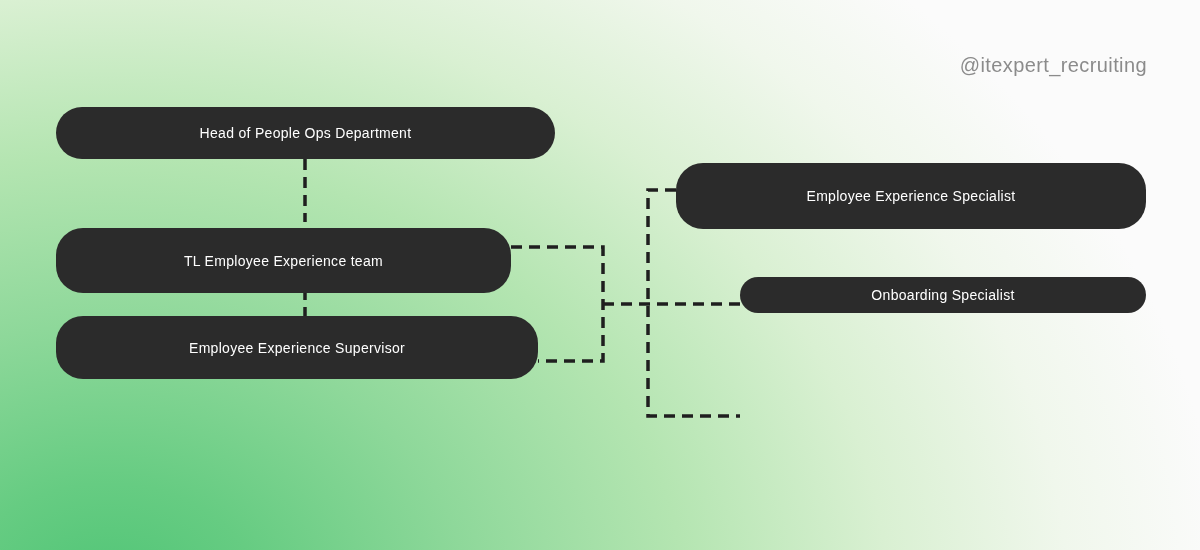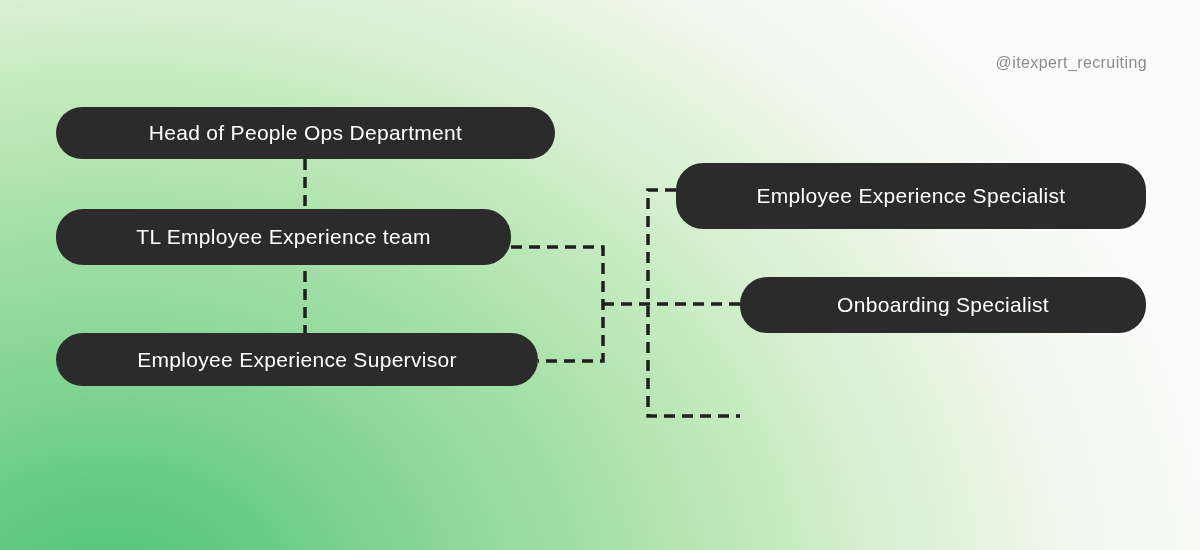--- a/index.html
+++ b/index.html
@@ -40,53 +40,53 @@
   }
   .node {
     position: absolute;
     box-sizing: border-box;
     background: var(--node-bg, #2b2b2b);
     color: var(--node-text, #ffffff);
     border-radius: 27px;
     display: flex;
     align-items: center;
     justify-content: center;
-    font-size: 21px;
+    font-size: 14px;
     letter-spacing: 0.3px;
     white-space: nowrap;
     text-align: center;
   }
   .watermark {
     position: absolute;
     top: 54px;
     right: 53px;
-    font-size: 16px;
+    font-size: 20px;
     letter-spacing: 0.4px;
     color: var(--watermark, #8b8b8b);
   }
 </style>
 </head>
 <body>
 
 <div class="canvas">
 
   <svg class="connectors" viewBox="0 0 1200 550" aria-hidden="true">
     <path d="M305 159 L305 222"></path>
     <path d="M305 271 L305 334"></path>
     <path d="M511 247 L603 247 L603 361 L538 361"></path>
     <path d="M603 304 L740 304"></path>
     <path d="M676 190 L648 190 L648 416 L740 416"></path>
   </svg>
 
   <div class="node" style="left:56px; top:107px; width:499px; height:52px;">Head of People Ops Department</div>
 
-  <div class="node" style="left:56px; top:209px; width:455px; height:56px;">TL Employee Experience team</div>
+  <div class="node" style="left:56px; top:228px; width:455px; height:65px;">TL Employee Experience team</div>
 
-  <div class="node" style="left:56px; top:333px; width:482px; height:53px;">Employee Experience Supervisor</div>
+  <div class="node" style="left:56px; top:316px; width:482px; height:63px;">Employee Experience Supervisor</div>
 
   <div class="node" style="left:676px; top:163px; width:470px; height:66px;">Employee Experience Specialist</div>
 
-  <div class="node" style="left:740px; top:277px; width:406px; height:56px;">Onboarding Specialist</div>
+  <div class="node" style="left:740px; top:277px; width:406px; height:36px;">Onboarding Specialist</div>
 
 
   <div class="watermark">@itexpert_recruiting</div>
 
 </div>
 
 </body></html>

